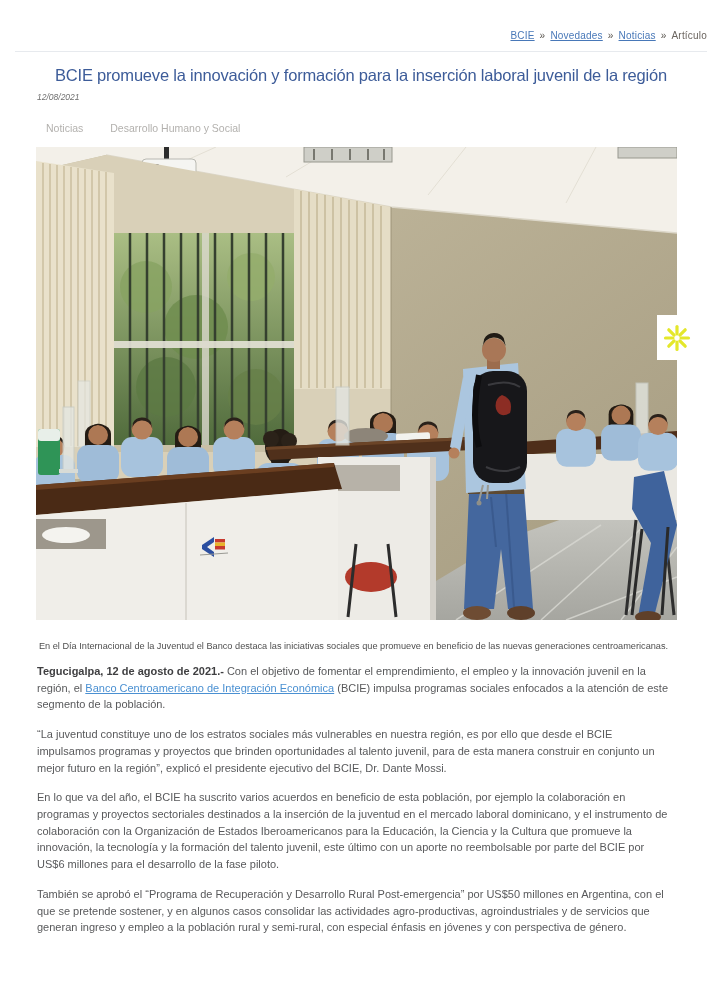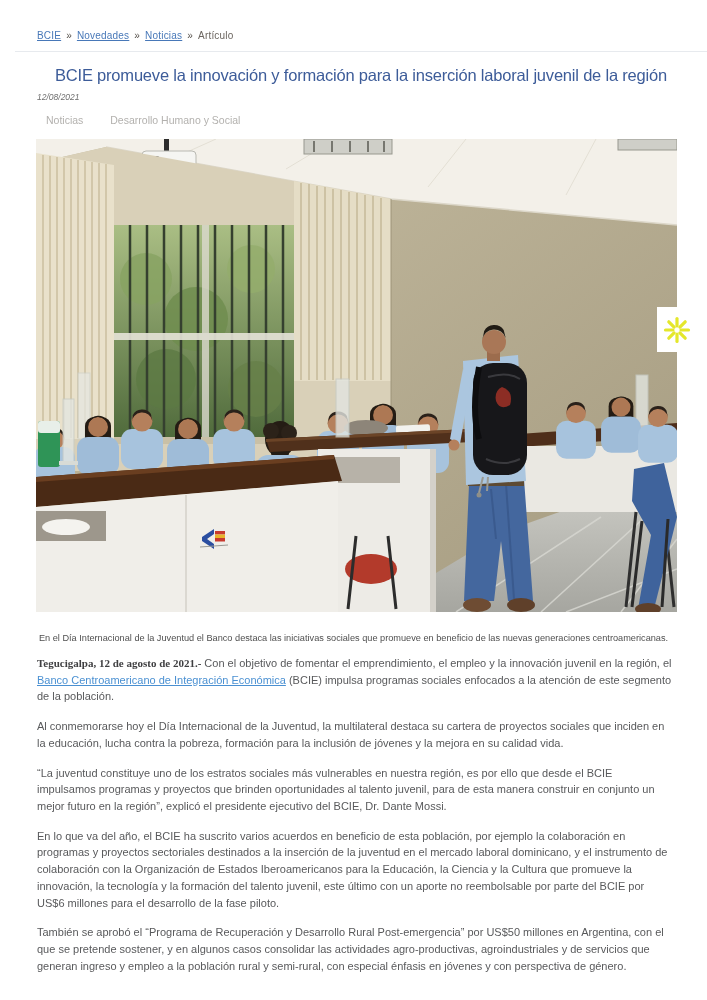--- a/index.html
+++ b/index.html
@@ -4,43 +4,43 @@
 <style>
   html,body{margin:0;padding:0;}
   body{
     width:707px;height:1000px;position:relative;background:#ffffff;
     font-family:"Liberation Sans",sans-serif;color:#58595b;overflow:hidden;
   }
   :root{
     --title_blue:#3d5c99;--link_blue:#4a90d2;--breadcrumb_link_blue:#4878b8;
     --asterisk_yellow:#e4e72b;--body_gray:#58595b;--tag_gray:#b3b1ae;
   }
-  .breadcrumb{margin:30px 0 0 37px;font-size:10px;color:#6b655f;letter-spacing:.2px;}
+  .breadcrumb{margin:30px 0 0 37px;font-size:10px;color:#6b655f;letter-spacing:.2px;text-align:right;}
   .breadcrumb a{color:var(--breadcrumb_link_blue);text-decoration:underline;cursor:pointer;}
   .crumb-sep{margin:0 5px;color:#55504a;font-size:10px;}
   .top-divider{position:absolute;left:15px;right:0;top:51px;border:0;border-top:1px solid #e7eaee;margin:0;}
   .article-title{
     margin:25px 37px 0 55px;font-size:16.5px;letter-spacing:-0.2px;font-weight:400;
     color:var(--title_blue);white-space:nowrap;
   }
   .article-date{margin:7px 4px 0 37px;font-size:8.5px;font-style:italic;color:#6f6f6f;}
-  .tag-row{margin:12px 0 0 46px;font-size:10.5px;color:var(--tag_gray);}
+  .tag-row{margin:20px 0 0 46px;font-size:10.5px;color:var(--tag_gray);}
   .tag-row .tag{margin-right:24px;cursor:pointer;}
   .photo-wrap{position:relative;margin:13px 0 0 36px;width:641px;height:473px;}
   .photo-wrap svg.photo{display:block;width:641px;height:473px;}
   .floating-widget{
     position:absolute;left:621px;top:168px;width:40px;height:45px;background:#ffffff;
     display:flex;align-items:center;justify-content:center;cursor:pointer;
   }
   .caption{
     margin:21px 37px 0 37px;font-size:9.2px;color:#4f4f4f;white-space:nowrap;text-align:center;
   }
   .body-copy{margin:12px 37px 0 37px;width:636px;}
   .body-copy p{font-size:11px;line-height:1.52;margin:0 0 13px 0;color:var(--body_gray);}
-  .body-copy .lead{font-weight:bold;color:#3f3f41;font-family:Liberation Serif, serif;}
+  .body-copy .lead{font-weight:bold;color:#3f3f41;}
   .body-copy a{color:var(--link_blue);text-decoration:underline;cursor:pointer;}
 </style>
 </head>
 <body>
 
 <nav class="breadcrumb">
   <a>BCIE</a><span class="crumb-sep">»</span><a>Novedades</a><span class="crumb-sep">»</span><a>Noticias</a><span class="crumb-sep">»</span><span>Artículo</span>
 </nav>
 <hr class="top-divider">
 
@@ -236,17 +236,16 @@
           <line x1="-2.9" y1="2.9" x2="-8.2" y2="8.2"></line>
       </g>
     </svg>
   </div>
 </figure>
 
 <div class="caption">En el Día Internacional de la Juventud el Banco destaca las iniciativas sociales que promueve en beneficio de las nuevas generaciones centroamericanas.</div>
 
 <div class="body-copy">
   <p><span class="lead">Tegucigalpa, 12 de agosto de 2021.-</span><span> Con el objetivo de fomentar el emprendimiento, el empleo y la innovación juvenil en la región, el </span><a>Banco Centroamericano de Integración Económica</a><span> (BCIE) impulsa programas sociales enfocados a la atención de este segmento de la población.</span></p>
-  <p>Al conmemorarse hoy el Día Internacional de la Juventud, la multilateral destaca su cartera de proyectos sociales que inciden en la educación, lucha contra la pobreza, formación para la inclusión de jóvenes y la mejora en su calidad vida.</p>
   <p>“La juventud constituye uno de los estratos sociales más vulnerables en nuestra región, es por ello que desde el BCIE impulsamos programas y proyectos que brinden oportunidades al talento juvenil, para de esta manera construir en conjunto un mejor futuro en la región”, explicó el presidente ejecutivo del BCIE, Dr. Dante Mossi.</p>
   <p>En lo que va del año, el BCIE ha suscrito varios acuerdos en beneficio de esta población, por ejemplo la colaboración en programas y proyectos sectoriales destinados a la inserción de la juventud en el mercado laboral dominicano, y el instrumento de colaboración con la Organización de Estados Iberoamericanos para la Educación, la Ciencia y la Cultura que promueve la innovación, la tecnología y la formación del talento juvenil, este último con un aporte no reembolsable por parte del BCIE por US$6 millones para el desarrollo de la fase piloto.</p>
   <p>También se aprobó el “Programa de Recuperación y Desarrollo Rural Post-emergencia” por US$50 millones en Argentina, con el que se pretende sostener, y en algunos casos consolidar las actividades agro-productivas, agroindustriales y de servicios que generan ingreso y empleo a la población rural y semi-rural, con especial énfasis en jóvenes y con perspectiva de género.</p>
 </div>
 
 </body></html>

